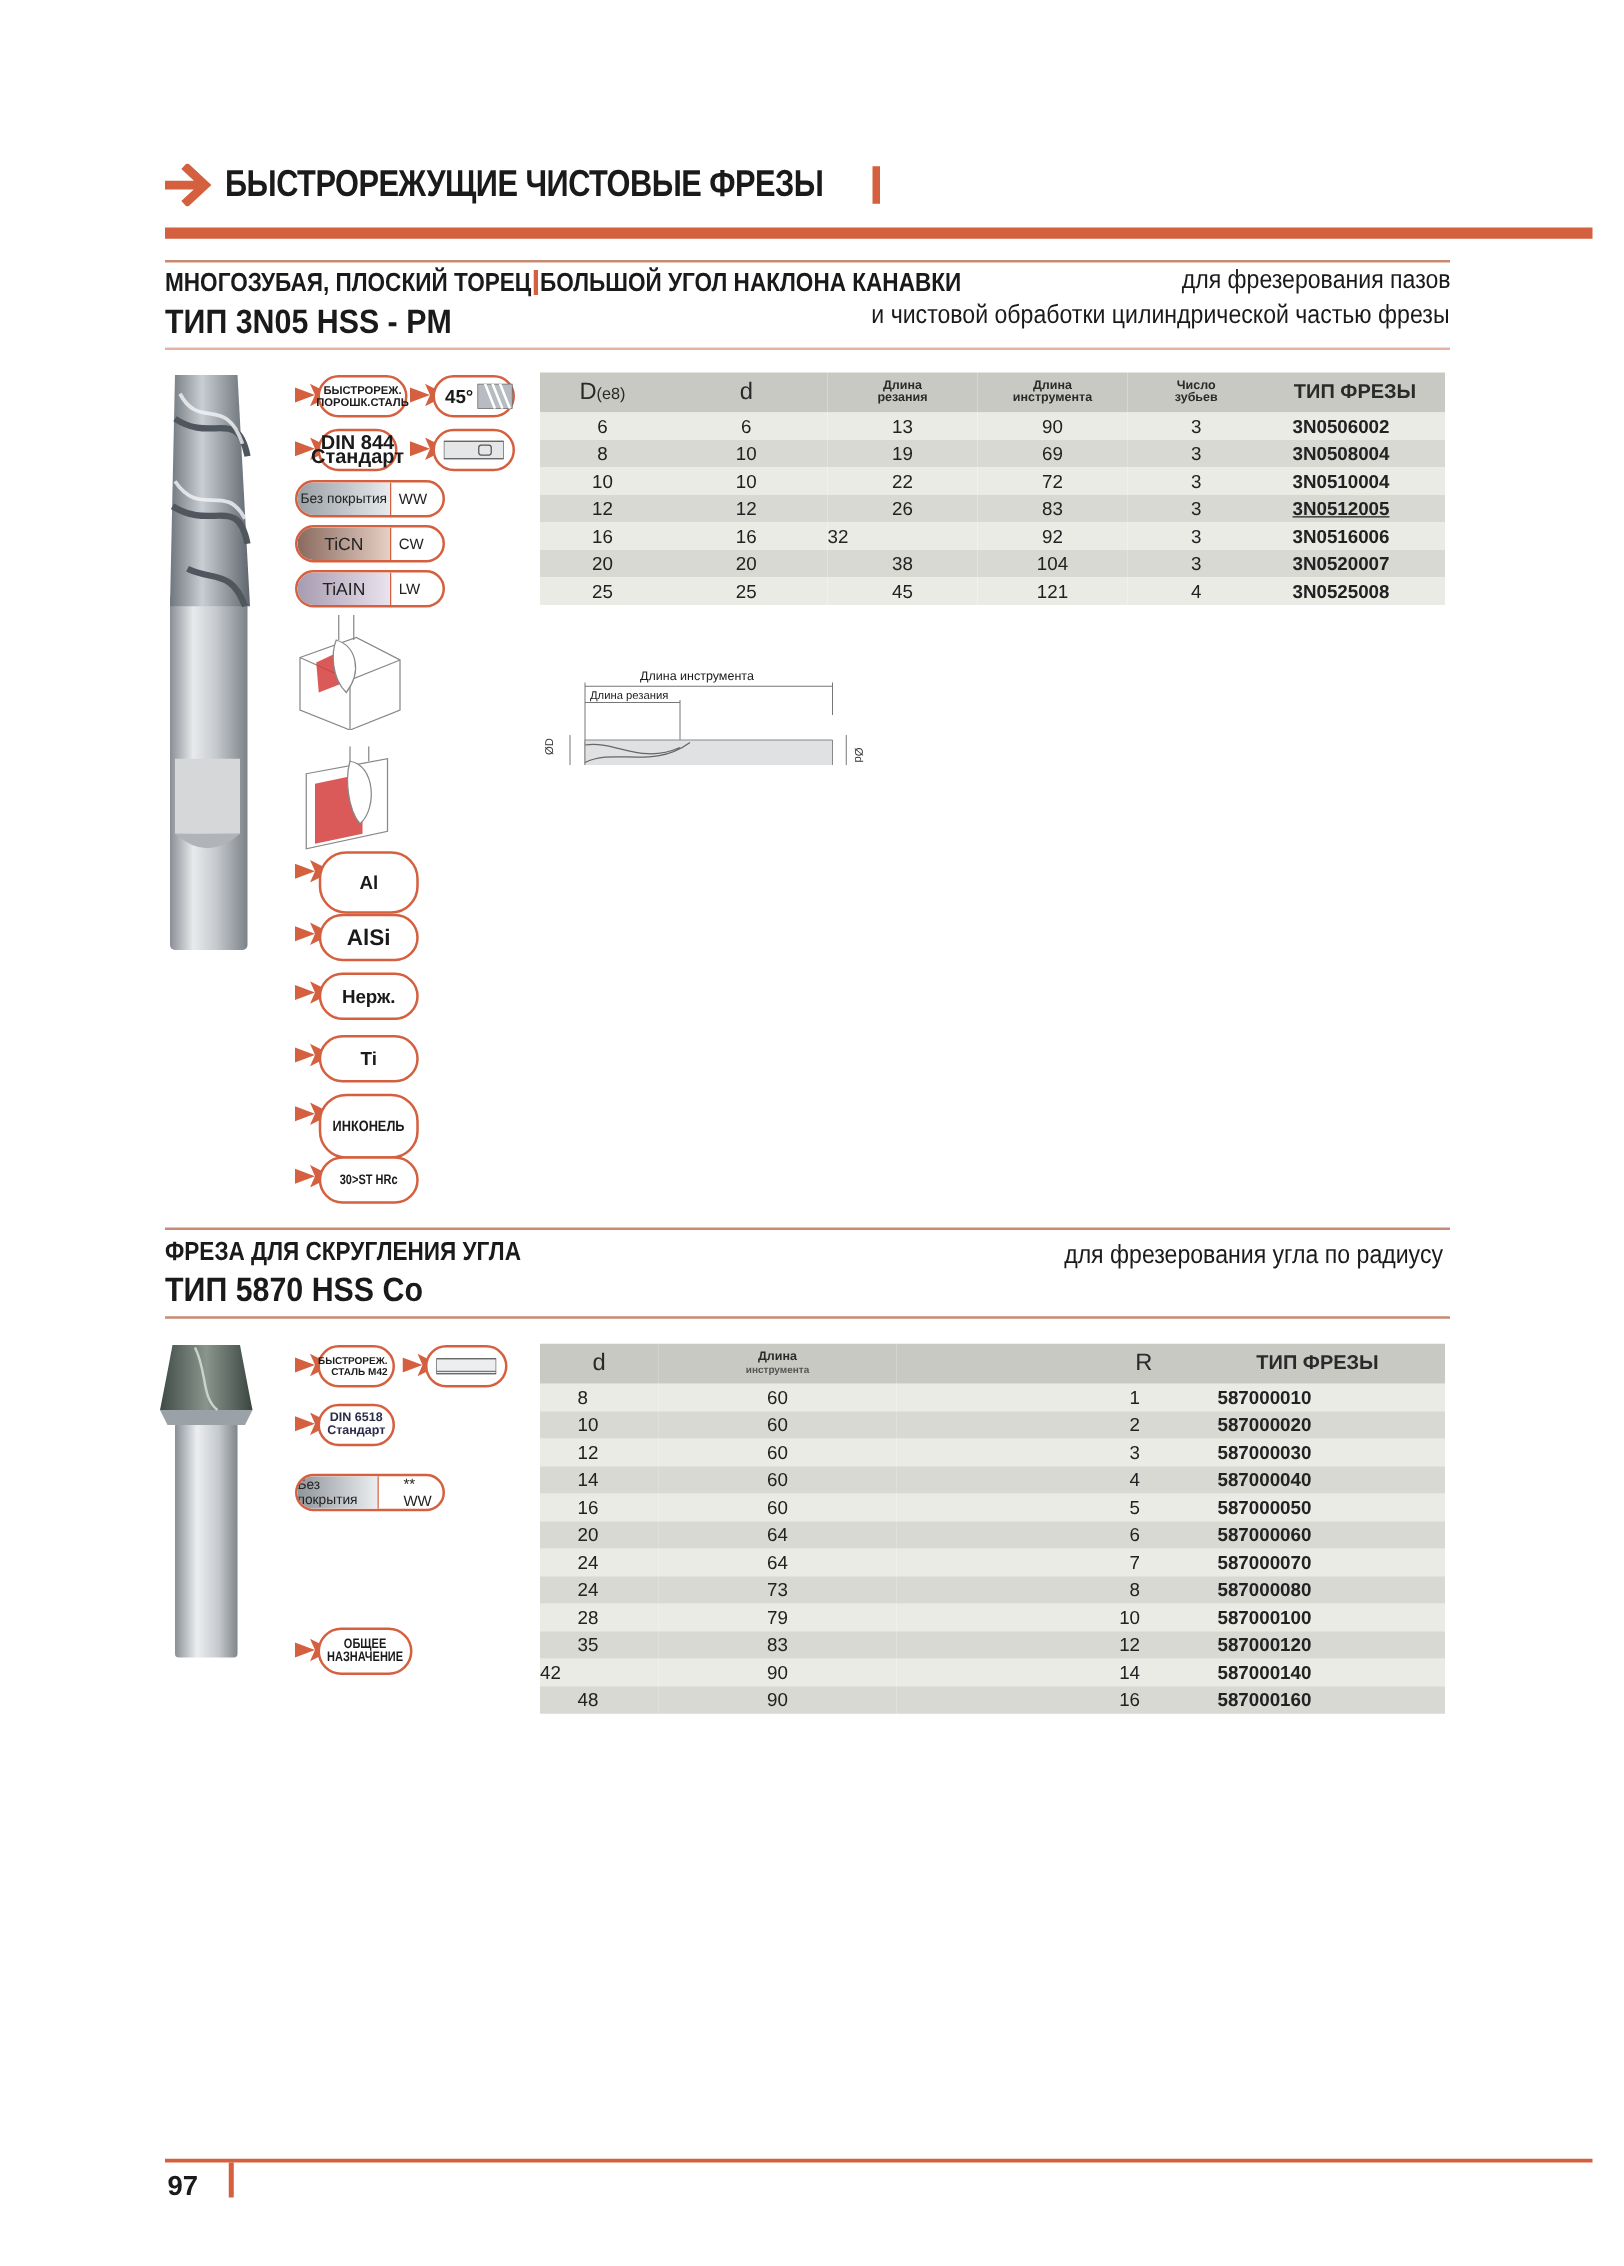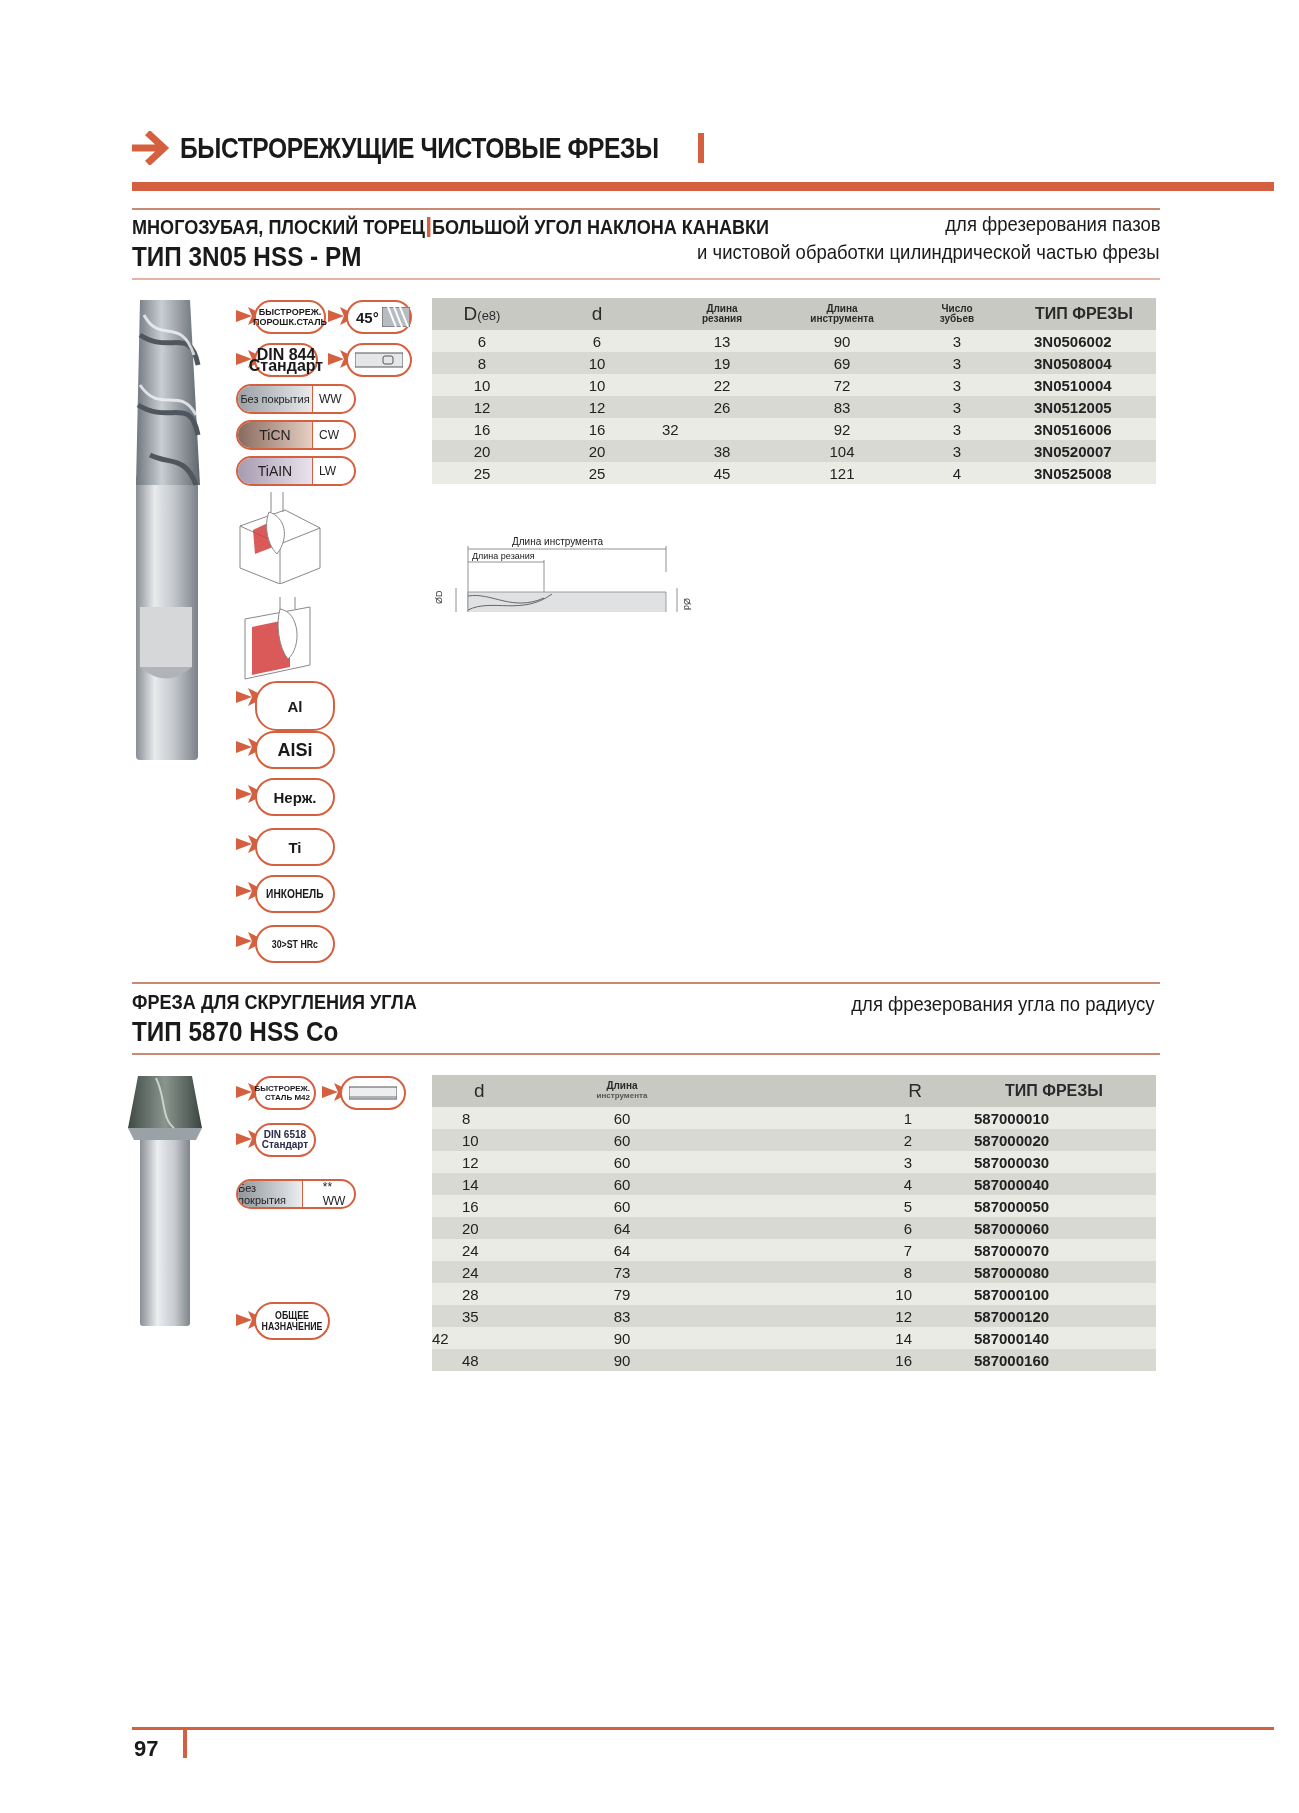--- a/index.html
+++ b/index.html
@@ -174,21 +174,21 @@
   <svg class="badge-arrow" style="left:236px; top:835px;" viewBox="0 0 30 18">
       <path d="M0 3 L16 9 L0 15 Z M12 0 L30 9 L12 18 L16 9 Z" fill="#d5603f"></path>
     </svg>
   <div class="badge" style="left:255px; top:828px; width:80px; height:38px;">
       <span class="badge-text" style="font-size:15px;">Ti</span>
     </div>
 
   <svg class="badge-arrow" style="left:236px; top:882px;" viewBox="0 0 30 18">
       <path d="M0 3 L16 9 L0 15 Z M12 0 L30 9 L12 18 L16 9 Z" fill="#d5603f"></path>
     </svg>
-  <div class="badge" style="left:255px; top:875px; width:80px; height:38px;">
+  <div class="badge" style="left:255px; top:875px; width:80px; height:52px;">
       <span class="badge-text" style="font-size:12px; transform:scaleX(0.85); display:inline-block;">ИНКОНЕЛЬ</span>
     </div>
 
   <svg class="badge-arrow" style="left:236px; top:932px;" viewBox="0 0 30 18">
       <path d="M0 3 L16 9 L0 15 Z M12 0 L30 9 L12 18 L16 9 Z" fill="#d5603f"></path>
     </svg>
   <div class="badge" style="left:255px; top:925px; width:80px; height:38px;">
       <span class="badge-text" style="font-size:11px; transform:scaleX(0.8); display:inline-block;">30&gt;ST HRc</span>
     </div>
 </div>
@@ -245,21 +245,21 @@
         <td style="text-align: center;">72</td>
         <td style="text-align: center;">3</td>
         <td class="code" style="text-align: left; padding-left: 22px;">3N0510004</td>
       </tr>
       <tr class="even">
         <td style="text-align: center;">12</td>
         <td style="text-align: center;">12</td>
         <td style="text-align: center;">26</td>
         <td style="text-align: center;">83</td>
         <td style="text-align: center;">3</td>
-        <td class="code" style="text-align: left; padding-left: 22px;">3N0512005</td>
+        <td class="code" style="text-align: left; padding-left: 22px; text-decoration: underline;">3N0512005</td>
       </tr>
       <tr class="odd">
         <td style="text-align: center;">16</td>
         <td style="text-align: center;">16</td>
         <td style="text-align: left;">32</td>
         <td style="text-align: center;">92</td>
         <td style="text-align: center;">3</td>
         <td class="code" style="text-align: left; padding-left: 22px;">3N0516006</td>
       </tr>
       <tr class="even">

